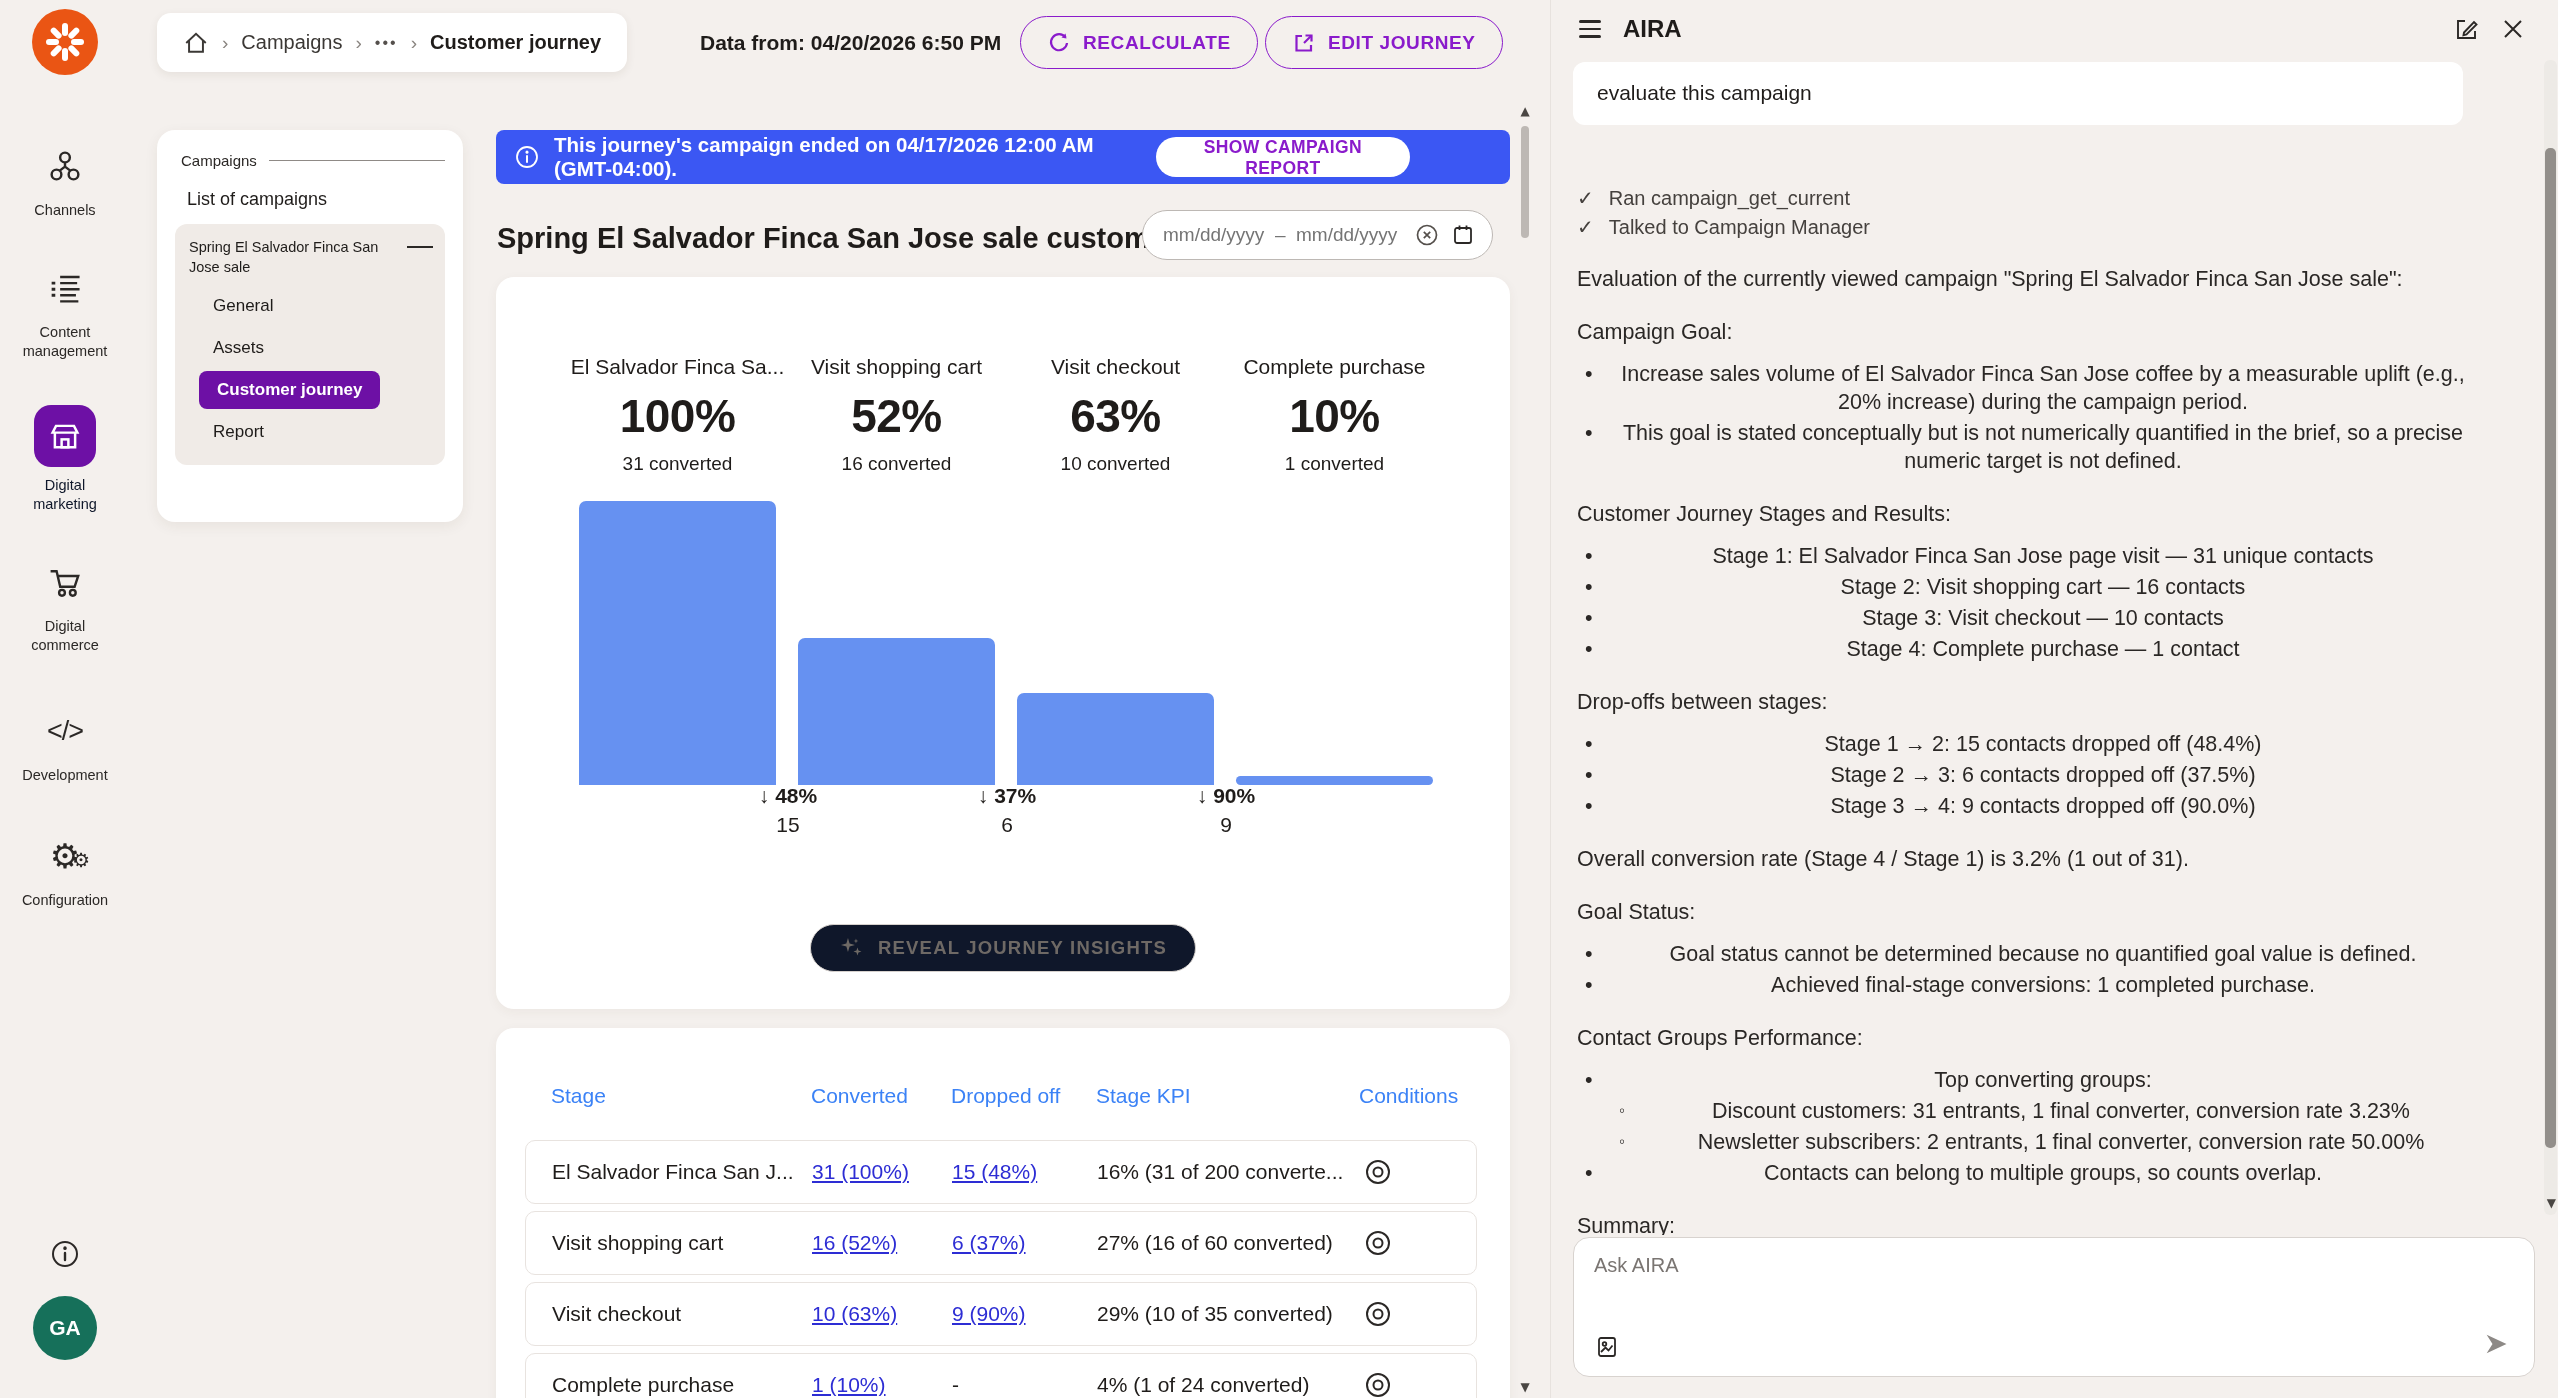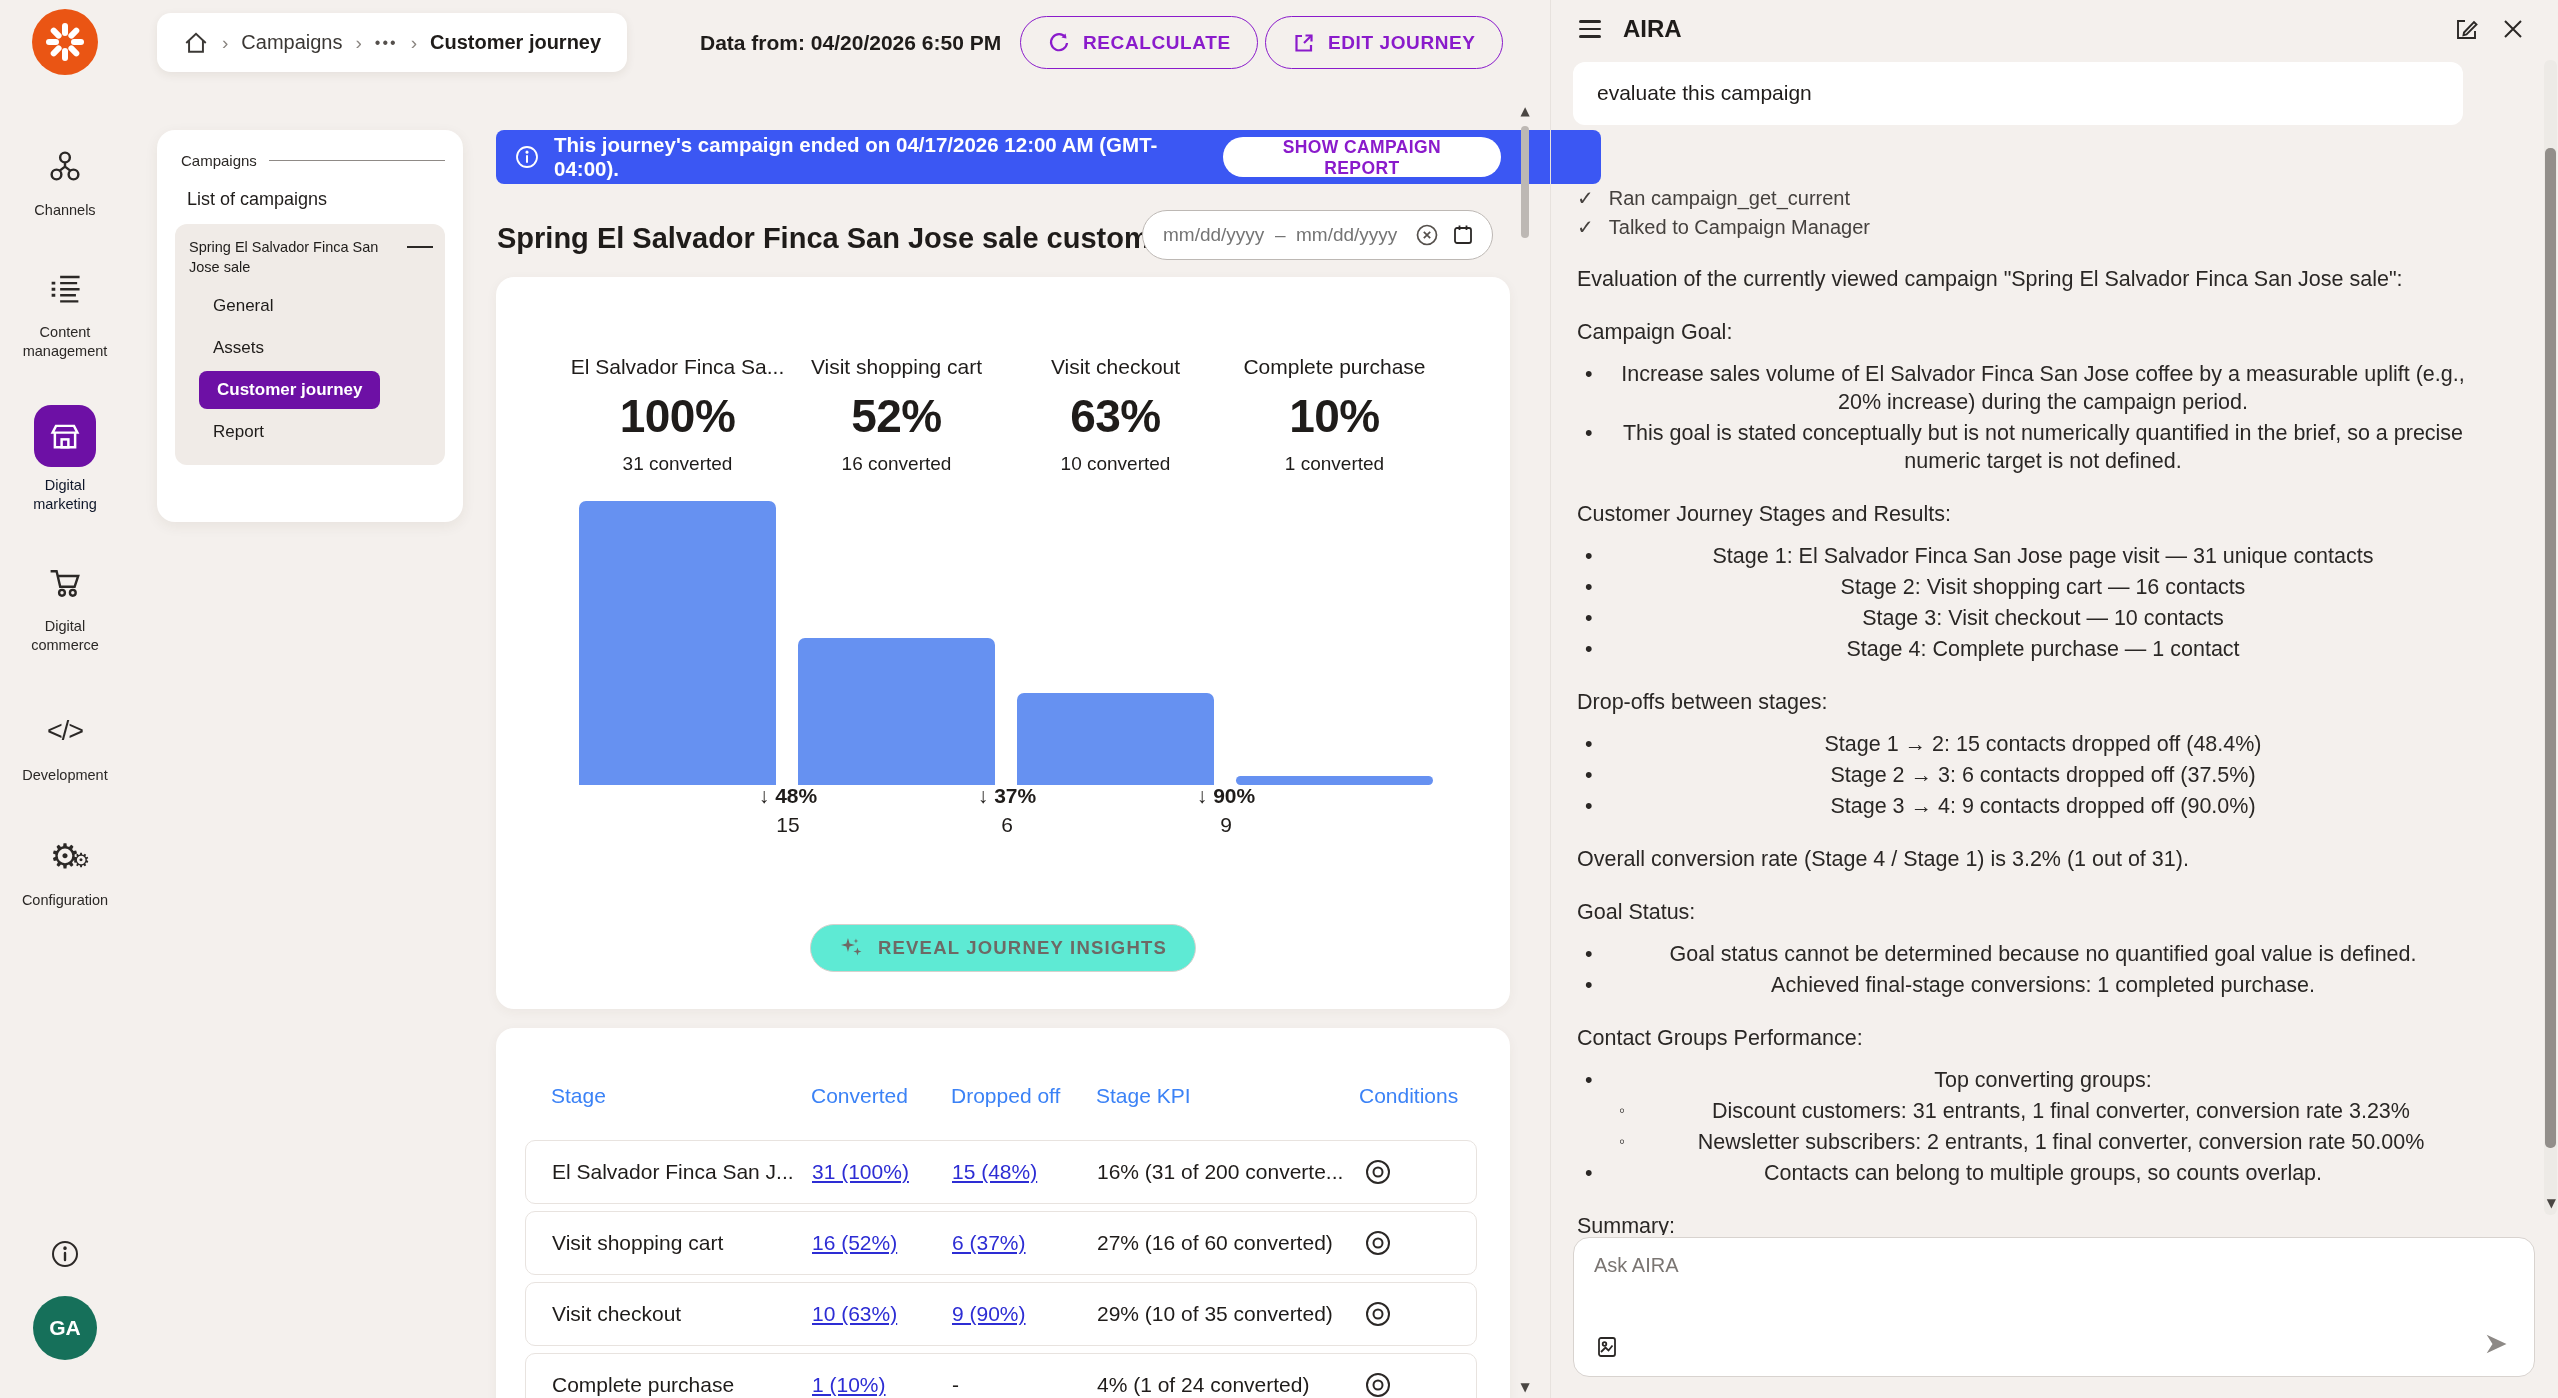--- a/index.html
+++ b/index.html
@@ -52,21 +52,21 @@
   .crumb-current { font-size:20px; font-weight:bold; }
   .data-from { position:absolute; left:700px; top:31px; font-size:21px; font-weight:600; }
   .pill-btn { position:absolute; top:16px; height:53px; border:1.5px solid #8a1bcb; border-radius:27px; background:transparent;
               color:#8a1bcb; font-weight:bold; font-size:19px; letter-spacing:.6px;
               display:flex; align-items:center; gap:12px; padding:0 26px; cursor:pointer;
               font-family:"Liberation Sans", sans-serif; }
   .btn-recalc { left:1020px; }
   .btn-edit { left:1265px; }
 
   
-  .banner { position:absolute; left:496px; top:130px; width:1105px; height:54px; background:#3b57f3;
+  .banner { position:absolute; left:496px; top:130px; width:1014px; height:54px; background:#3b57f3;
             border-radius:8px; display:flex; align-items:center; gap:14px; padding:0 16px 0 18px; }
   .banner-text { color:#fff; font-size:20.5px; font-weight:600; }
   .banner-btn { margin-left:auto; margin-right:84px; height:40px; border-radius:20px; background:#fff; border:none;
                 color:#8a1bcb; font-weight:bold; font-size:17.5px; letter-spacing:.4px; padding:0 22px; cursor:pointer;
                 font-family:"Liberation Sans", sans-serif; }
 
   
   .journey-title { position:absolute; left:497px; top:222px; font-size:29px; font-weight:800; }
   .date-pill { position:absolute; left:1142px; top:210px; width:351px; height:50px; background:#fff;
                border:1.5px solid #bdb8b4; border-radius:25px; display:flex; align-items:center; gap:10px; padding:0 16px 0 20px; }
@@ -83,21 +83,21 @@
   .stat-pct { font-size:46px; font-weight:800; margin-top:10px; letter-spacing:-.5px;text-align:center; }
   .stat-conv { font-size:19px; margin-top:10px; }
   .bars { position:absolute; left:83px; top:224px; width:855px; height:284px; display:flex; align-items:flex-end; gap:22px; }
   .funnel-bar { width:197px; background:#6691f1; border-radius:7px 7px 0 0; }
   .funnel-bar:last-child { border-radius:6px; }
   .dropoff { position:absolute; top:507px; width:180px; text-align:center; }
   .dropoff .pct { font-size:21px; font-weight:bold; }
   .dropoff .cnt { font-size:21px; margin-top:5px; }
   .do-1 { left:202px; } .do-2 { left:421px; } .do-3 { left:640px; }
   .reveal-btn { position:absolute; left:50%; transform:translateX(-50%); top:647px; height:48px;
-                border:1.5px solid #d6d1cd; border-radius:24px; background:#5eead4; color:#6e6965; font-weight:bold;
+                border:1.5px solid #d6d1cd; border-radius:24px; background:#0f172a; color:#6e6965; font-weight:bold;
                 font-size:18.5px; letter-spacing:1.2px; display:flex; align-items:center; gap:13px; padding:0 28px;
                 cursor:pointer; font-family:"Liberation Sans", sans-serif; }
 
   
   .table-card { position:absolute; left:496px; top:1028px; width:1014px; height:430px; background:#fff;
                 border-radius:18px 18px 0 0; box-shadow:0 3px 12px rgba(70,50,30,.05); }
   .thead { position:absolute; top:56px; left:0; right:0; display:grid; grid-template-columns:260px 140px 145px 263px 1fr;
            padding-left:55px; color:#3b82f6; font-size:21px; }
   .tbody { position:absolute; left:29px; right:33px; top:112px; }
   .trow { height:64px; border:1.5px solid #e8e3df; border-radius:10px; margin-bottom:7px;

